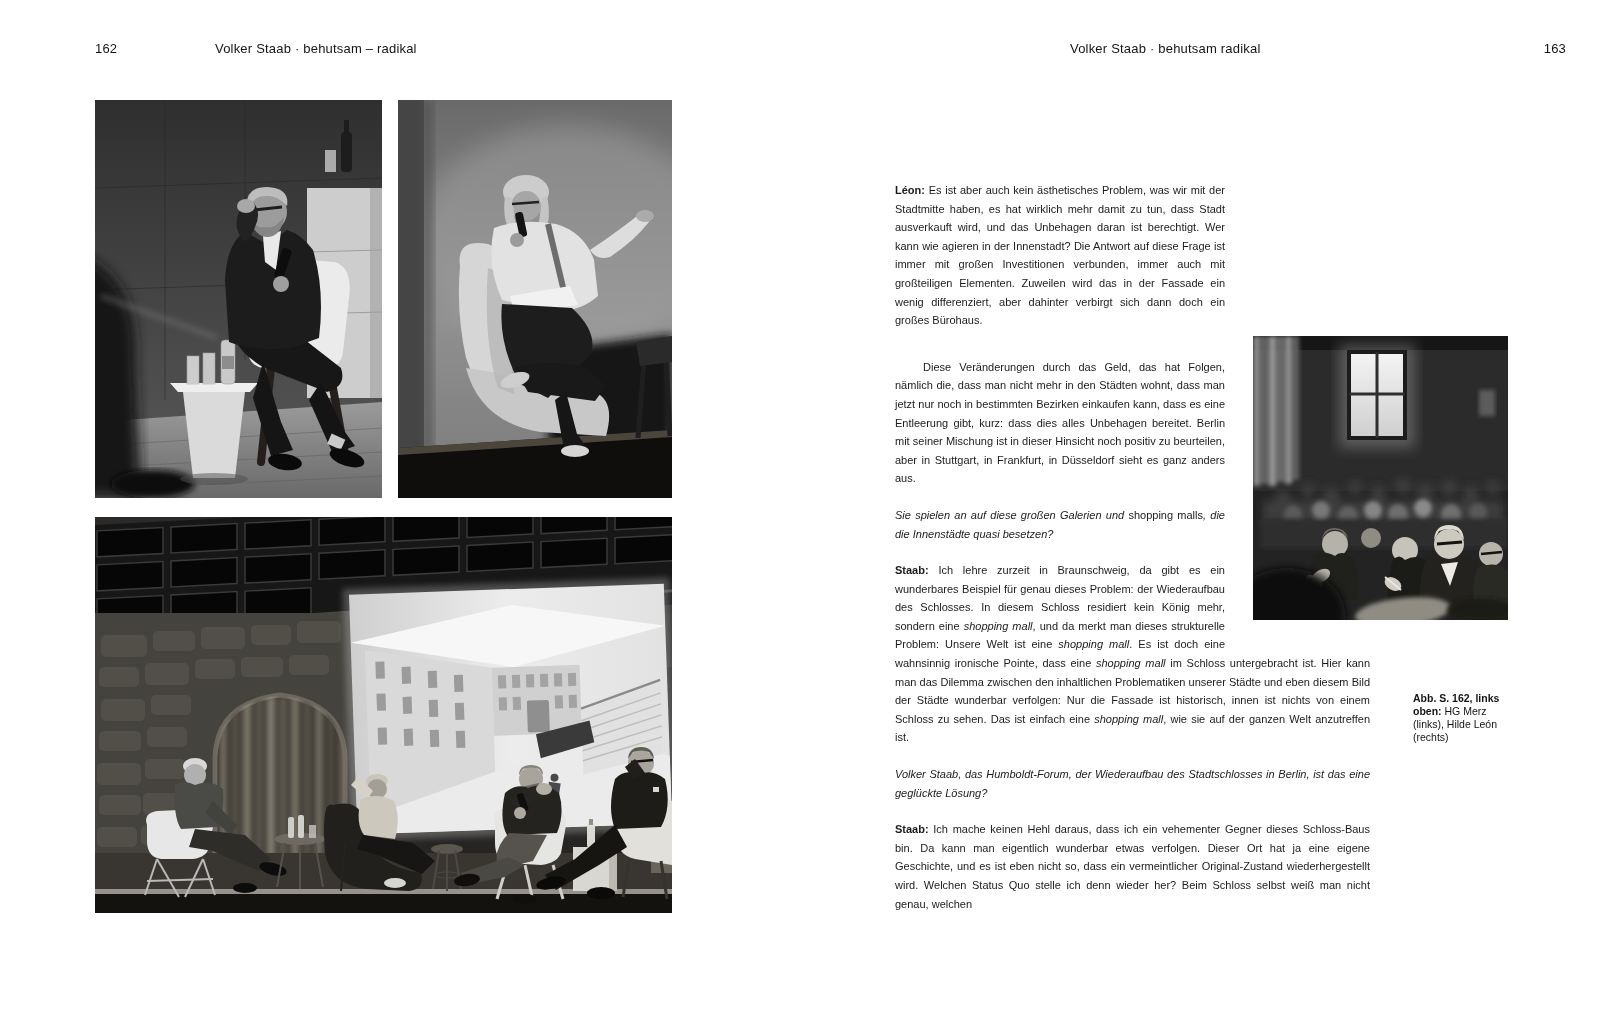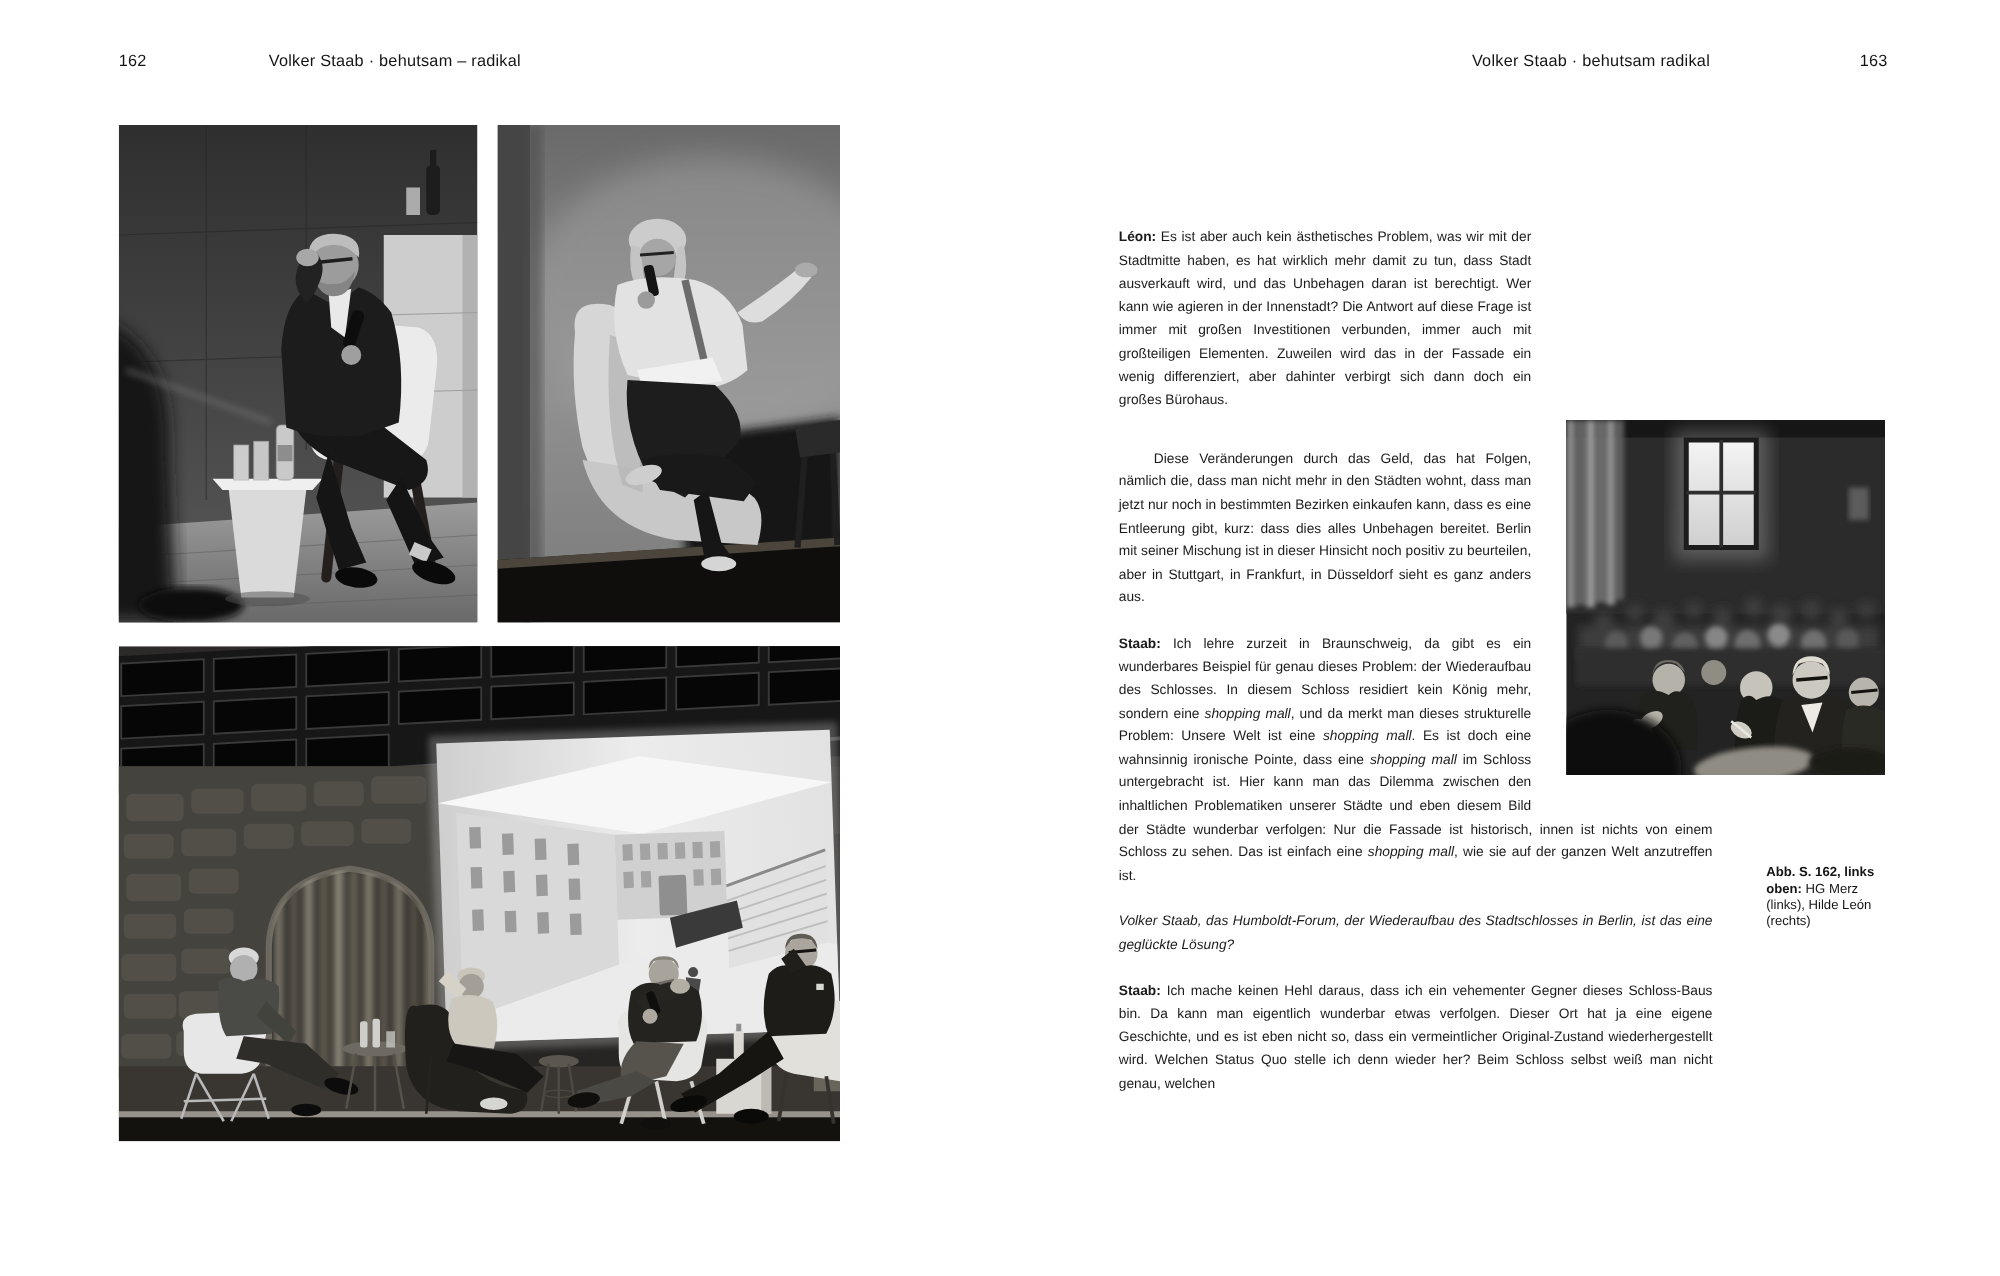--- a/index.html
+++ b/index.html
@@ -1,22 +1,22 @@
 <!DOCTYPE html>
 <html lang="de"><head>
 <meta charset="utf-8">
 <style>
   html,body { margin:0; padding:0; background:#ffffff; }
   .spread {
     position:relative; width:1600px; height:1021px; background:#ffffff;
     font-family:"Liberation Sans", sans-serif; color:#1c1c1c; overflow:hidden;
   }
   .running-head { position:absolute; top:41px; font-size:13px; color:#141414; letter-spacing:.2px; white-space:nowrap;text-align:right; }
-  .rh-right-title { left:1070px; width:298px; text-align:right; }
-  .rh-right-num { left:1476px; width:34px; }
+  .rh-right-title { left:1070px; width:298px; text-align:left; }
+  .rh-right-num { left:1532px; width:34px; }
 
   figure { margin:0; padding:0; position:absolute; }
   figure svg { display:block; width:100%; height:100%; }
   .photo1 { left:95px;  top:100px; width:287px; height:398px; }
   .photo2 { left:398px; top:100px; width:274px; height:398px; }
   .photo3 { left:95px;  top:517px; width:577px; height:396px; }
   .photo4 { left:1253px; top:336px; width:255px; height:284px; }
 
   .text-column {
     position:absolute; left:895px; top:181px; width:475px;
@@ -506,20 +506,21 @@
         <ellipse cx="228" cy="274" rx="34" ry="12" fill="#1a1a16" filter="url(#p4b2)"></ellipse>
       </g>
     </svg>
   </figure>
 
   <div class="text-column">
     <div class="wrap-spacer"></div>
     <div id="interview-paragraphs">
         <p class="para"><span style="font-weight: 700;">Léon:</span><span> Es ist aber auch kein ästhetisches Problem, was wir mit der Stadtmitte haben, es hat wirklich mehr damit zu tun, dass Stadt ausverkauft wird, und das Unbehagen daran ist berechtigt. Wer kann wie agieren in der Innenstadt? Die Antwort auf diese Frage ist immer mit großen Investitionen verbunden, immer auch mit großteiligen Elementen. Zuweilen wird das in der Fassade ein wenig differenziert, aber dahinter verbirgt sich dann doch ein großes Bürohaus.</span></p>
         <p class="para indent"><span>Diese Veränderungen durch das Geld, das hat Folgen, nämlich die, dass man nicht mehr in den Städten wohnt, dass man jetzt nur noch in bestimmten Bezirken einkaufen kann, dass es eine Entleerung gibt, kurz: dass dies alles Unbehagen bereitet. Berlin mit seiner Mischung ist in dieser Hinsicht noch positiv zu beurteilen, aber in Stuttgart, in Frankfurt, in Düsseldorf sieht es ganz anders aus.</span></p>
+        <p class="para spaced q"><span>Sie spielen an auf diese großen Galerien und </span><span style="font-style: normal;">shopping malls</span><span>, die die Innenstädte quasi besetzen?</span></p>
         <p class="para spaced"><span style="font-weight: 700;">Staab:</span><span> Ich lehre zurzeit in Braunschweig, da gibt es ein wunderbares Beispiel für genau dieses Problem: der Wiederaufbau des Schlosses. In diesem Schloss residiert kein König mehr, sondern eine </span><span style="font-style: italic;">shopping mall</span><span>, und da merkt man dieses strukturelle Problem: Unsere Welt ist eine </span><span style="font-style: italic;">shopping mall</span><span>. Es ist doch eine wahnsinnig ironische Pointe, dass eine </span><span style="font-style: italic;">shopping mall</span><span> im Schloss untergebracht ist. Hier kann man das Dilemma zwischen den inhaltlichen Problematiken unserer Städte und eben diesem Bild der Städte wunderbar verfolgen: Nur die Fassade ist historisch, innen ist nichts von einem Schloss zu sehen. Das ist einfach eine </span><span style="font-style: italic;">shopping mall</span><span>, wie sie auf der ganzen Welt anzutreffen ist.</span></p>
         <p class="para spaced q"><span>Volker Staab, das Humboldt-Forum, der Wiederaufbau des Stadtschlosses in Berlin, ist das eine geglückte Lösung?</span></p>
         <p class="para spaced"><span style="font-weight: 700;">Staab:</span><span> Ich mache keinen Hehl daraus, dass ich ein vehementer Gegner dieses Schloss-Baus bin. Da kann man eigentlich wunderbar etwas verfolgen. Dieser Ort hat ja eine eigene Geschichte, und es ist eben nicht so, dass ein vermeintlicher Original-Zustand wiederhergestellt wird. Welchen Status Quo stelle ich denn wieder her? Beim Schloss selbst weiß man nicht genau, welchen</span></p>
       </div>
   </div>
 
   <div class="caption">
       <p class="para"><span style="font-weight: 700;">Abb. S. 162, links oben:</span><span> HG Merz (links), Hilde León (rechts)</span></p>
     </div>
 

